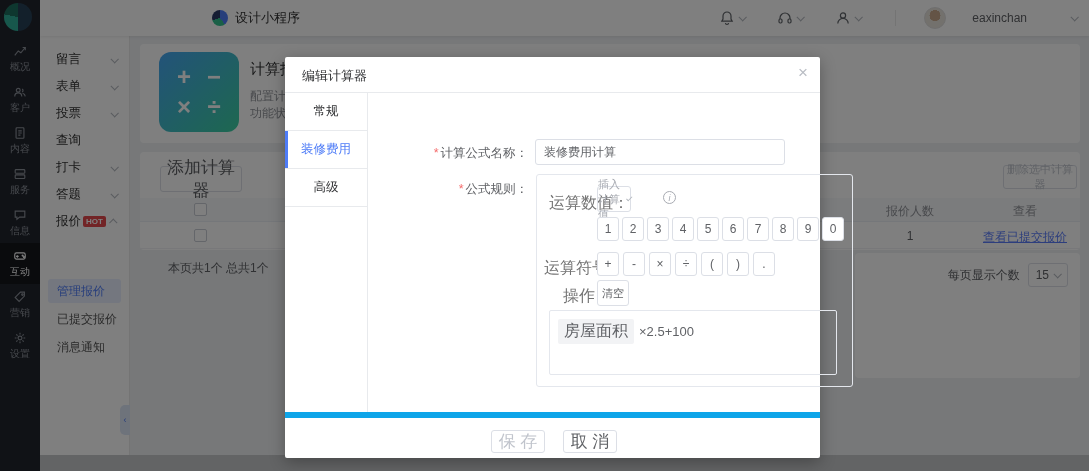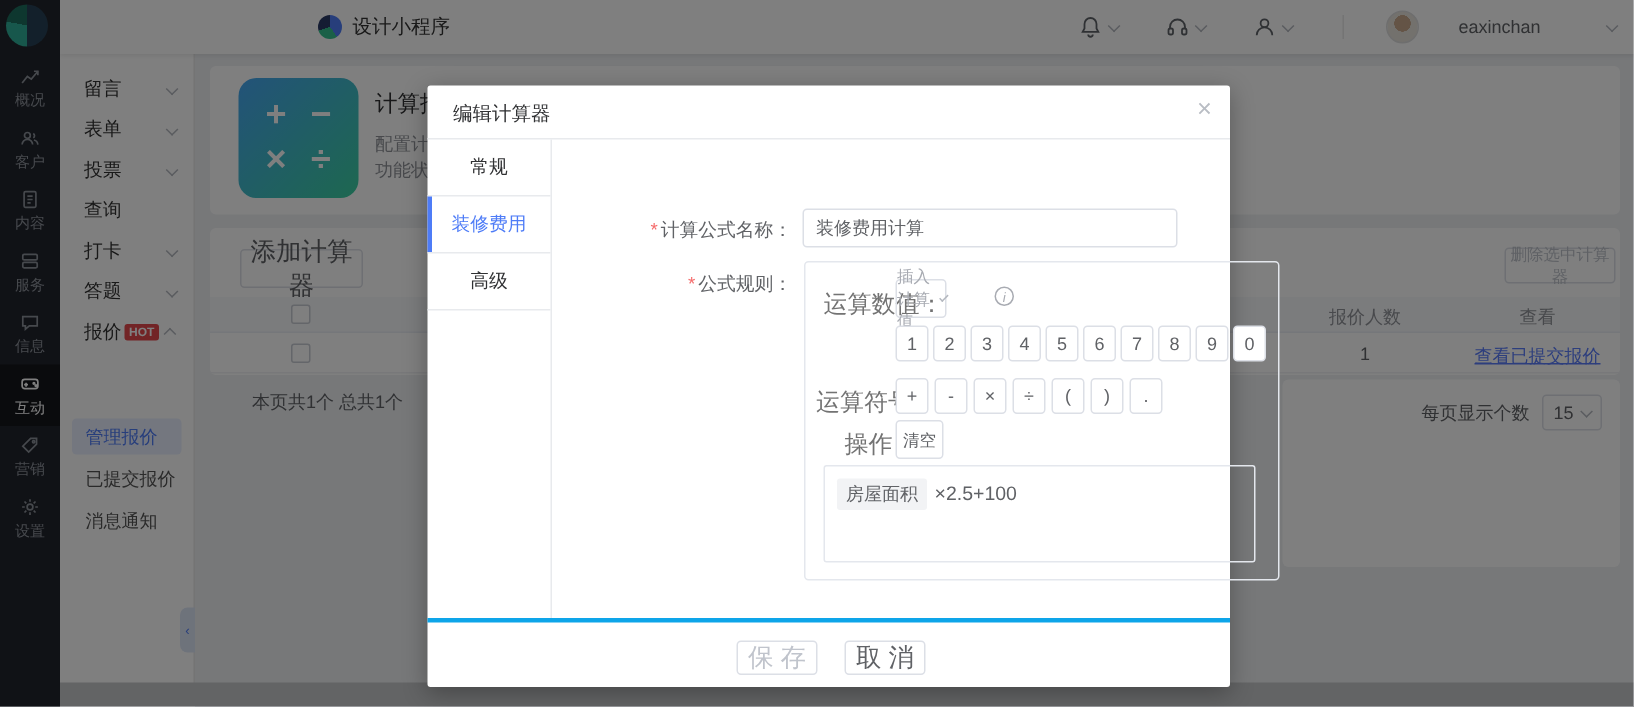--- a/index.html
+++ b/index.html
@@ -89,23 +89,23 @@
   .rb-label { position:absolute; font-size:16px; color:#737373; }
   .dropdown { position:absolute; left:60px; top:11px; width:34px; height:26px; border:1px solid #dcdfe6; border-radius:3px;
     display:flex; align-items:center; justify-content:flex-start; gap:3px; font-size:11px; color:#a8abb2; cursor:pointer; }
   .info-ic { position:absolute; left:126px; top:16px; width:13px; height:13px; border:1px solid #a8abb2; border-radius:50%;
     color:#a8abb2; font-size:9px; display:flex; align-items:center; justify-content:center; font-style:italic; }
   .keys { position:absolute; display:flex; gap:3px; }
   .key { width:22px; height:24px; border:1px solid #dcdfe6; border-radius:3px; background:#fff; font-size:12px; color:#606266;
     display:flex; align-items:center; justify-content:center; cursor:pointer; }
   .clear-btn { position:absolute; left:60px; top:105px; width:32px; height:26px; font-size:11px; }
   .formula-box { position:absolute; left:12px; top:135px; width:288px; height:65px; border:1px solid #e4e7ed; border-radius:2px; padding:8px; }
-  .tag { display:inline-block; background:#f2f3f5; color:#606266; font-size:12px; padding:2px 6px; border-radius:2px; }
+  .tag { display:inline-block; background:#f2f3f5; color:#606266; font-size:16px; padding:2px 6px; border-radius:2px; }
   .formula-text { font-size:13px; color:#606266; margin-left:5px; }
-  .m-foot { position:absolute; left:0; bottom:0; right:0; height:46px; border-top:3px solid #0ea5e9; }
+  .m-foot { position:absolute; left:0; bottom:0; right:0; height:46px; border-top:6px solid #0ea5e9; }
   .save-btn { position:absolute; left:206px; top:12px; width:54px; height:23px; color:#c0c4cc; }
   .cancel-btn { position:absolute; left:278px; top:12px; width:54px; height:23px; color:#606266; }
 
   svg { display:block; }
 </style>
 </head>
 <body>
 
 <div class="topbar">
   <div class="tb-title">

